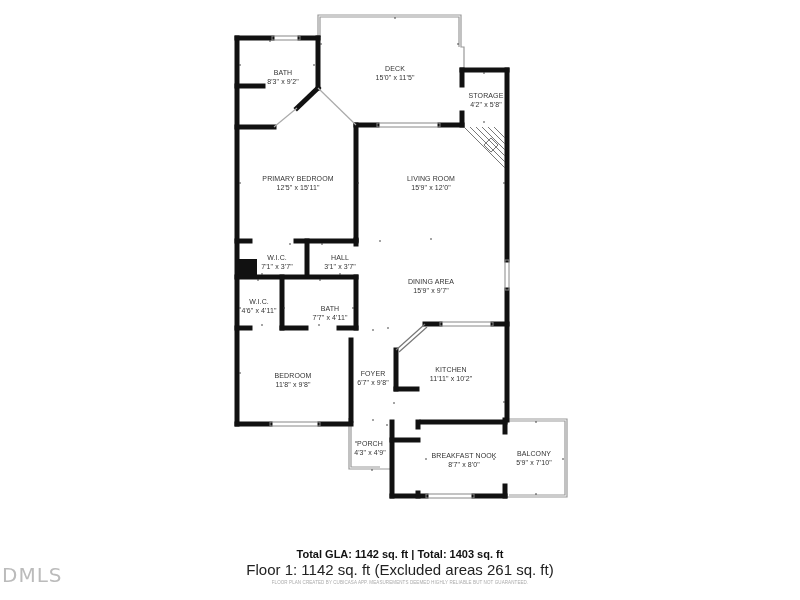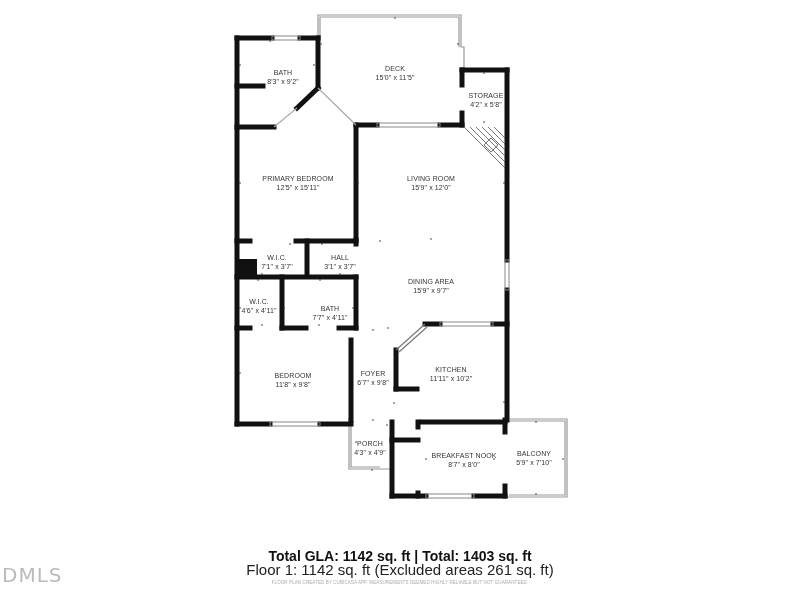--- a/index.html
+++ b/index.html
@@ -2,21 +2,21 @@
 <html><head>
   <meta charset="utf-8">
   <style>
     html, body { margin: 0; padding: 0; background: #ffffff; }
     body { width: 800px; height: 600px; position: relative; overflow: hidden; font-family: "Liberation Sans", sans-serif; color: #222; }
     #plan { position: absolute; left: 0; top: 0; width: 800px; height: 600px; }
     .room-label { position: absolute; text-align: center; transform: translate(-50%, -50%); font-size: 7px; line-height: 9px; color: #333; white-space: nowrap; letter-spacing: 0.1px; }
     .room-label .name { display: block; }
     .room-label .dim { display: block; }
     .summary { position: absolute; left: 0; width: 800px; text-align: center; }
-    .summary .totals { position: absolute; top: 548px; left: 0; width: 800px; text-align: center; font-size: 14px; font-weight: bold; color: #111; }
+    .summary .totals { position: absolute; top: 548px; left: 0; width: 800px; text-align: center; font-size: 11px; font-weight: bold; color: #111; }
     .summary .floor { position: absolute; top: 561px; left: 0; width: 800px; text-align: center; font-size: 15px; color: #222; }
     .summary .disclaimer { position: absolute; top: 580px; left: 0; width: 800px; text-align: center; font-size: 4.5px; color: #aaa; letter-spacing: 0.1px; }
     .watermark { position: absolute; left: 2px; top: 563px; font-size: 20px; color: #bbb; font-family: "DejaVu Sans", sans-serif; letter-spacing: 1px; }
   </style>
 </head>
 <body>
 
 <svg id="plan" viewBox="0 0 800 600" xmlns="http://www.w3.org/2000/svg">
 
   <g fill="none" stroke="#999" stroke-width="1.2">

